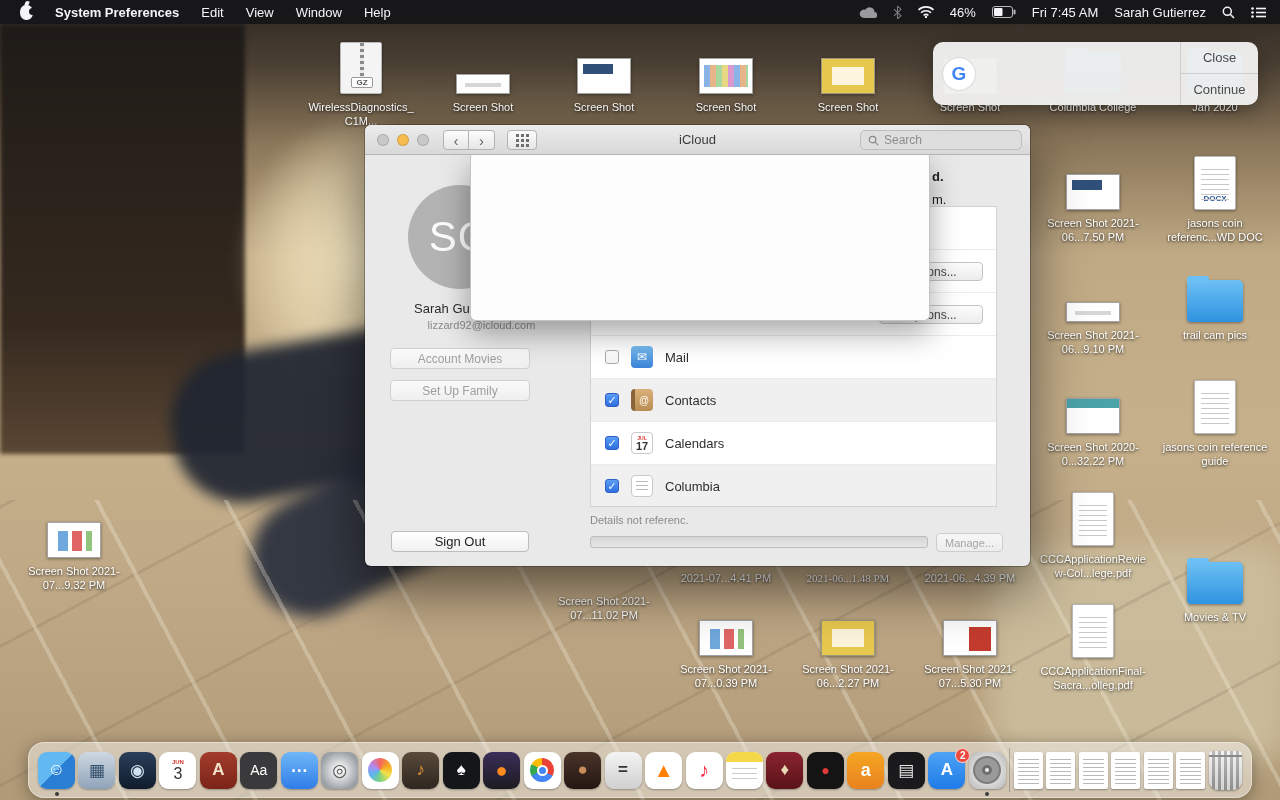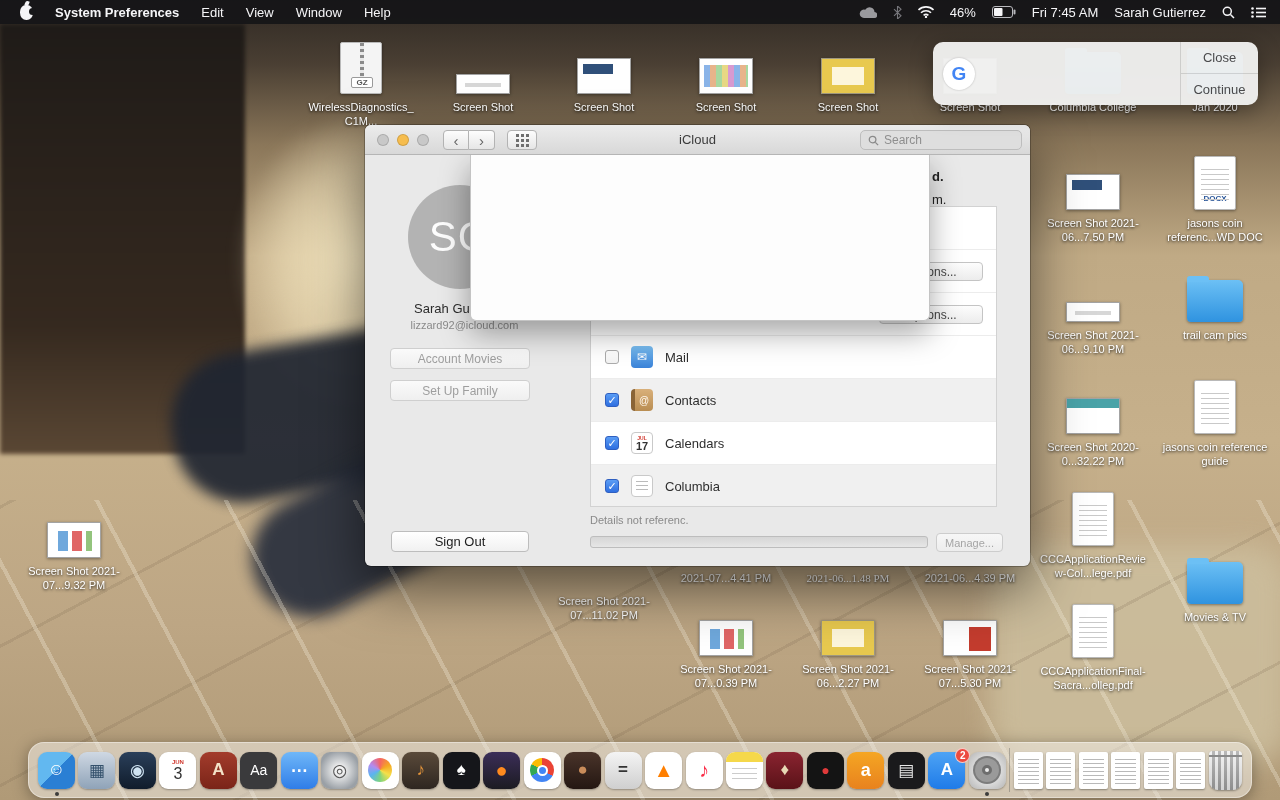--- a/index.html
+++ b/index.html
@@ -89,21 +89,21 @@
   .navseg .nbtn:last-child { border-radius:0 4px 4px 0; border-left:none; }
   .gridbtn { position:absolute; left:142px; top:5px; width:30px; height:20px; background:linear-gradient(180deg,#fdfdfd,#e6e6e6);
     border:1px solid #b3b3b3; border-radius:4px; display:flex; align-items:center; justify-content:center; }
   .wtitle { position:absolute; left:0; right:0; top:7px; text-align:center; font-size:13px; color:#3c3c3c; pointer-events:none; }
   .searchfield { position:absolute; right:8px; top:5px; width:162px; height:20px; background:#dedede; border:1px solid #bdbdbd;
     border-radius:5px; display:flex; align-items:center; gap:5px; padding:0 7px; }
   .searchfield input { border:none; background:transparent; outline:none; font-size:12px; color:#555; width:110px; font-family:"Liberation Sans",sans-serif; }
   .searchfield input::placeholder { color:#8e8e8e; }
 
   .sidebar-name { position:absolute; left:0; top:176px; width:190px; text-align:center; font-size:13px; color:#2c2c2c; }
-  .sidebar-email { position:absolute; left:0; top:194px; width:190px; text-align:center; font-size:11px; color:#8a8a8a;padding-left:9px; }
+  .sidebar-email { position:absolute; left:17px; top:194px; width:190px; text-align:center; font-size:11px; color:#8a8a8a;padding-left:9px; }
   .avatar { position:absolute; left:43px; top:60px; width:104px; height:104px; border-radius:50%; background:#b3b3b3;
     display:flex; align-items:center; justify-content:center; font-size:42px; color:#fdfdfd; letter-spacing:1px; }
   .side-btn { position:absolute; left:25px; width:140px; height:21px; border-radius:4px; border:1px solid #cfcfcf;
     background:linear-gradient(180deg,#fafafa,#efefef); font-size:12px; color:#9e9e9e; display:flex; align-items:center; justify-content:center; }
   .signout-btn { position:absolute; left:26px; top:406px; width:138px; height:21px; border-radius:4px; border:1px solid #bdbdbd;
     background:linear-gradient(180deg,#ffffff,#f1f1f1); font-size:13px; color:#1c1c1c; display:flex; align-items:center; justify-content:center; }
 
   .svc-list { position:absolute; left:225px; top:81px; width:407px; height:301px; background:#fff; border:1px solid #d2d2d2; overflow:hidden; }
   .svc-row { height:43px; display:flex; align-items:center; padding-left:14px; gap:12px; position:relative; border-bottom:1px solid #ececec; }
   .svc-row.shade { background:#f0f0f0; }

